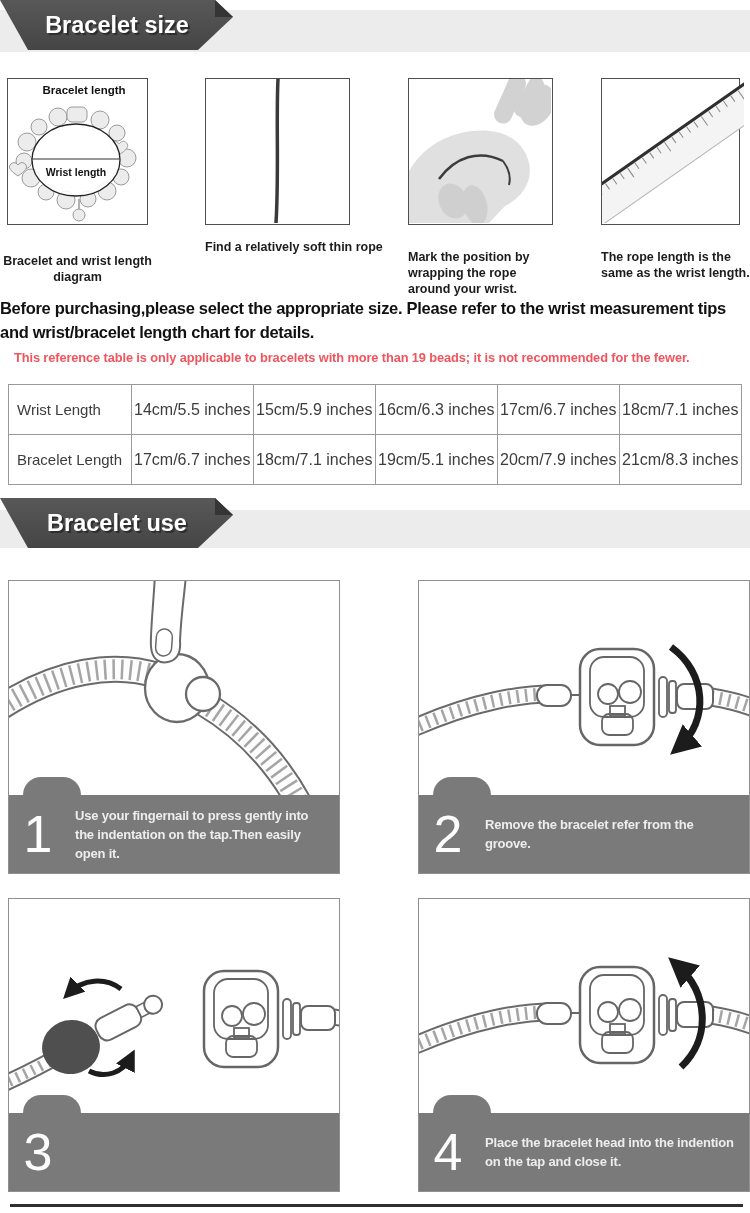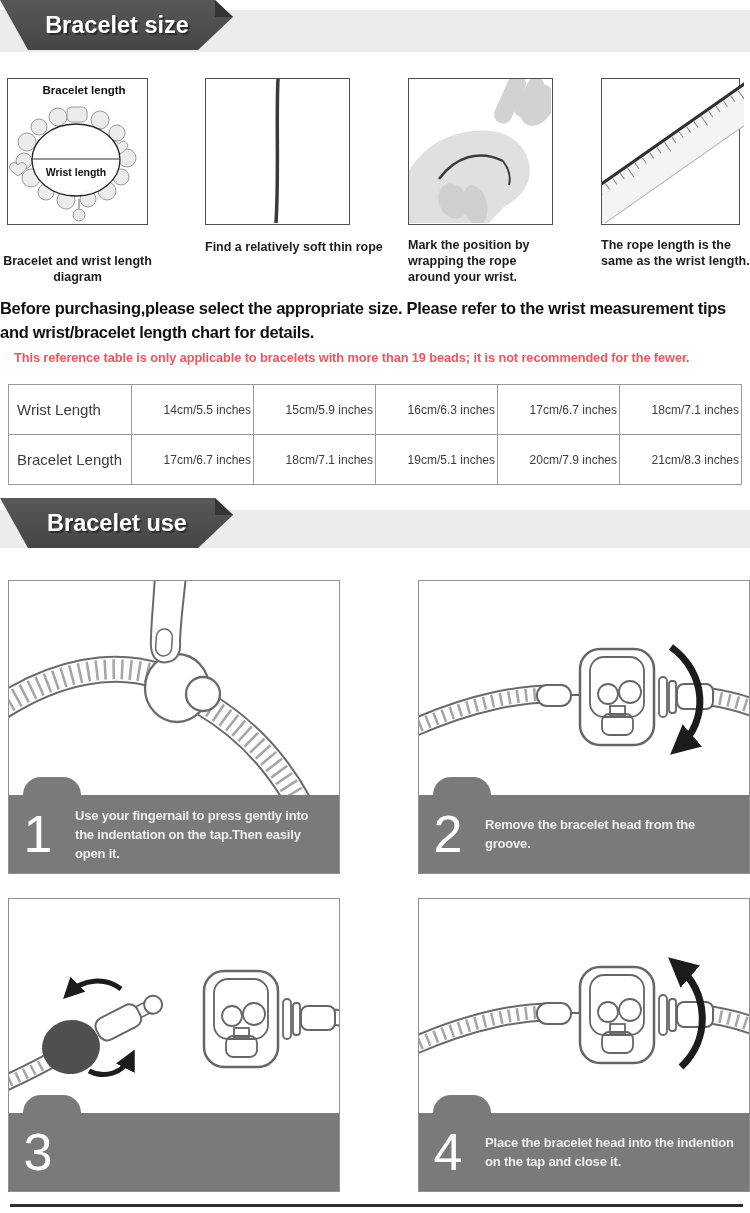--- a/index.html
+++ b/index.html
@@ -5,29 +5,29 @@
   html,body{margin:0;padding:0;background:#fff;}
   #screen{position:relative;width:750px;height:1213px;background:#ffffff;overflow:hidden;
           font-family:"Liberation Sans",sans-serif;color:#1c1c1c;}
   .band{position:absolute;left:0;right:0;height:42px;background:#ececec;}
   .ribbon{position:absolute;left:0;width:240px;height:52px;}
   .rshadow{font-size:23.5px;font-weight:bold;fill:#2e2e2e;text-anchor:middle;}
   .rtext{font-size:23.5px;font-weight:bold;fill:#ffffff;text-anchor:middle;}
   
   .mcol{position:absolute;top:78px;}
   .mbox{height:147px;border:1.5px solid #4f4f4f;box-sizing:border-box;background:#fff;}
-  .mcap{margin-top:12px;font-size:12.5px;line-height:16px;font-weight:bold;color:#1c1c1c;}
+  .mcap{margin-top:24px;font-size:12.5px;line-height:16px;font-weight:bold;color:#1c1c1c;}
   .cap-center{text-align:center;}
   .cap-nowrap{white-space:nowrap;text-align:center;overflow:visible;}
   .intro{position:absolute;top:296px;left:0;width:726px;font-size:16.5px;line-height:24px;
          font-weight:bold;letter-spacing:-0.3px;color:#111;}
   .warning{position:absolute;top:350px;left:14px;width:734px;font-size:12.8px;font-weight:bold;
            letter-spacing:-0.1px;white-space:nowrap;color:#f2545e;}
   table.size{position:absolute;top:384px;left:8px;width:734px;border-collapse:collapse;background:#fff;}
-  table.size td{border:1px solid #9a9a9a;height:49px;font-size:12px;color:#3d3d3d;text-align:right;padding:0 2px;}
+  table.size td{border:1px solid #9a9a9a;height:49px;font-size:16px;color:#3d3d3d;text-align:left;padding:0 2px;}
   table.size td.rowhead{width:112px;text-align:left;padding-left:8px;font-size:15px;}
   
   .panel{position:absolute;width:332px;height:294px;border:1px solid #8f8f8f;box-sizing:border-box;background:#fff;}
   .illus{position:absolute;top:0;left:0;}
   .pbar{position:absolute;left:0;right:0;bottom:0;height:78px;background:#7a7a7a;display:flex;align-items:center;}
   .pdome{position:absolute;left:14px;bottom:78px;width:58px;height:18px;border-radius:29px 29px 0 0;background:#7a7a7a;}
   .pnum{width:58px;text-align:center;font-size:52px;line-height:58px;color:#fdfdfd;font-weight:normal;}
   .ptext{flex:1;font-size:13px;line-height:19px;font-weight:bold;color:#ededed;letter-spacing:-0.2px;padding:0 10px 0 8px;}
   .bottomline{position:absolute;top:1204px;left:10px;width:733px;height:3px;background:#2f2f2f;}
   svg text{font-family:"Liberation Sans",sans-serif;}
@@ -215,21 +215,21 @@
       <path d="M152 114 L170 114" stroke="#666" stroke-width="2"></path>
       <use href="#claspHead" transform="translate(198,116)"></use>
       <rect x="240" y="96" width="8" height="40" rx="4" fill="#fff" stroke="#666" stroke-width="1.8"></rect>
       <rect x="250" y="100" width="7" height="32" rx="3" fill="#fff" stroke="#666" stroke-width="1.8"></rect>
       <rect x="258" y="103" width="36" height="25" rx="7" fill="#fff" stroke="#666" stroke-width="2"></rect>
       <path d="M252 66 C288 92 290 140 260 166" fill="none" stroke="#1c1c1c" stroke-width="7" marker-end="url(#ah)"></path>
     </svg>
     <div class="pdome"></div>
     <div class="pbar">
       <div class="pnum">2</div>
-      <div class="ptext">Remove the bracelet head from the groove.</div>
+      <div class="ptext">Remove the bracelet refer from the groove.</div>
     </div>
   </div>
 
   
   <div class="panel" style="left:8px;top:898px;">
     <svg class="illus" width="330" height="216" viewBox="0 0 330 216">
       <path d="M-8 186 C28 170 48 158 66 148" fill="none" stroke="#6a6a6a" stroke-width="17"></path>
       <path d="M-8 186 C28 170 48 158 66 148" fill="none" stroke="#fdfdfd" stroke-width="13"></path>
       <path d="M-8 186 C28 170 48 158 66 148" fill="none" stroke="#a5a5a5" stroke-width="11" stroke-dasharray="2.5 6"></path>
       <path d="M324 118 C340 120 352 124 366 128" fill="none" stroke="#6a6a6a" stroke-width="17"></path>

